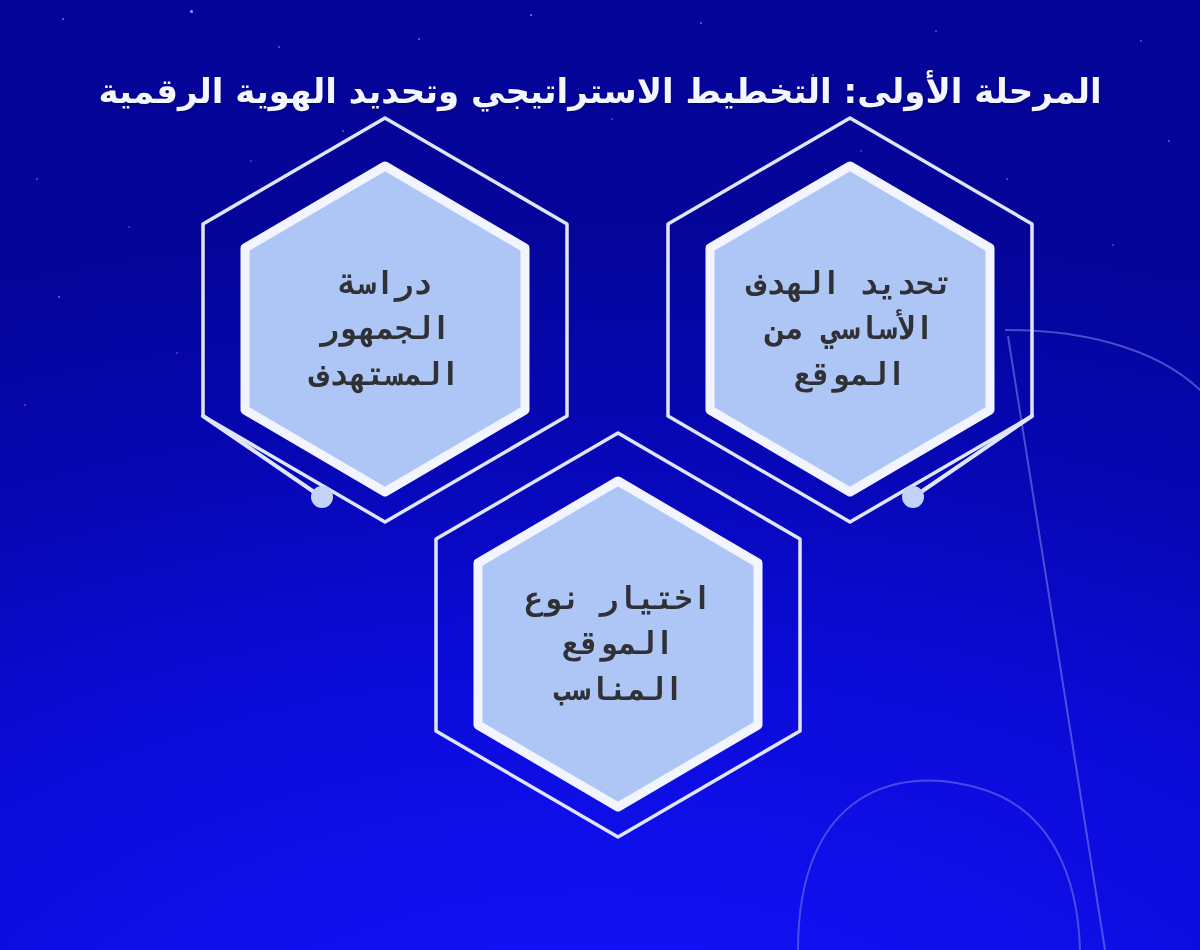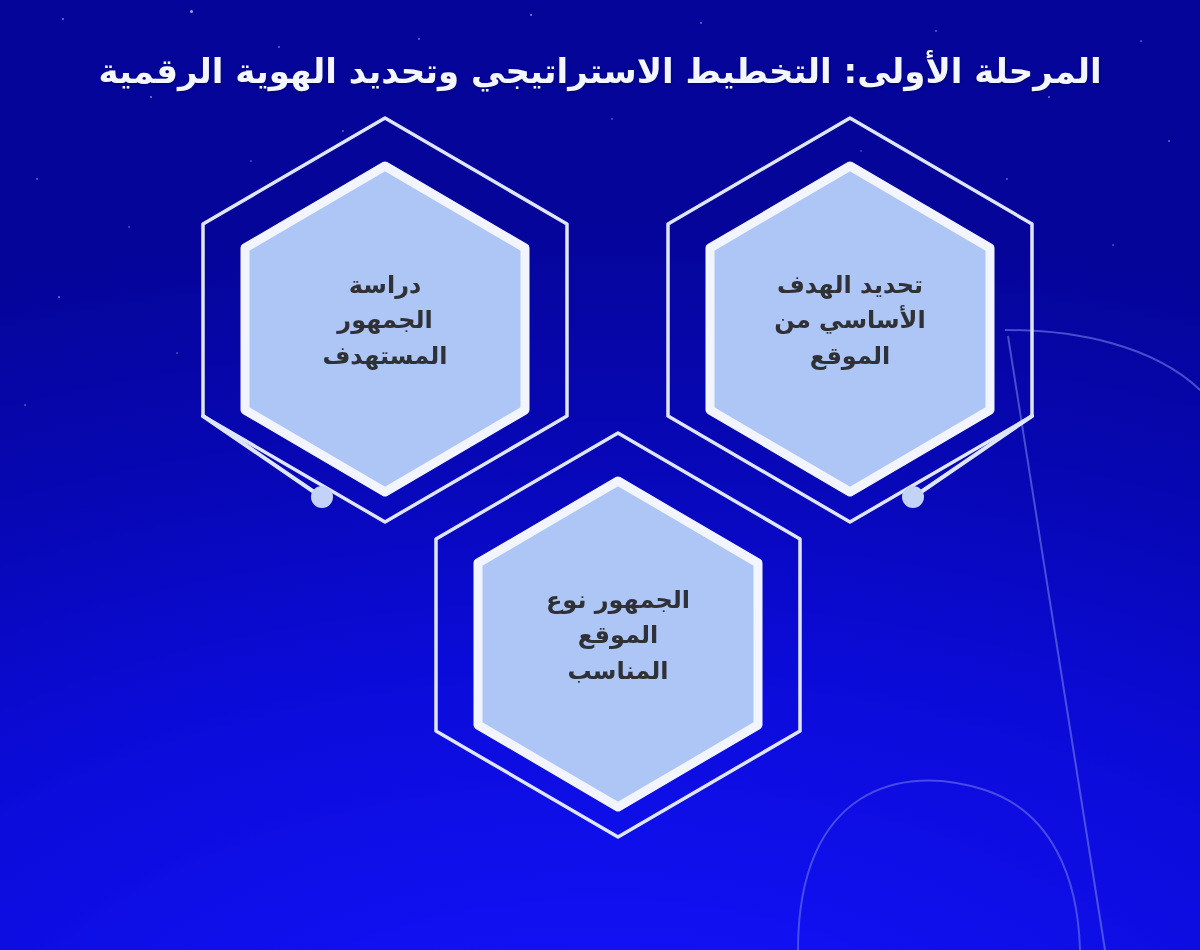--- a/index.html
+++ b/index.html
@@ -32,21 +32,21 @@
   }
   .decor-svg {
     position: absolute;
     inset: 0;
     width: 1200px;
     height: 950px;
   }
   
   .title {
     position: absolute;
-    top: 26px;
+    top: 46px;
     left: 0;
     width: 1200px;
     text-align: center;
     color: #f3f5ff;
     font-size: 34px;
     font-weight: 700;
     letter-spacing: 0px;
     line-height: 1.32;
     direction: rtl;
     padding: 0 24px;
@@ -63,35 +63,36 @@
     position: absolute;
     left: 0;
     top: 0;
     width: 400px;
     height: 420px;
     overflow: visible;
   }
   .hex-text {
     position: absolute;
     left: 0;
-    top: 1px;
+    top: 11px;
     width: 400px;
     height: 420px;
     display: flex;
     align-items: center;
     justify-content: center;
     text-align: center;
     direction: rtl;
     color: #2f3136;
-    font-size: 24px;
+    font-size: 31px;
     font-weight: 700;
     line-height: 1.46;
     padding: 0 92px;
     box-sizing: border-box;
     white-space: pre-line;
+    font-family: Liberation Mono, monospace;
   }
   #hexLeft  { left: 185px; top: 110px; }
   #hexRight { left: 650px; top: 110px; }
   #hexBot   { left: 418px; top: 425px; }
   
   .logo {
     position: absolute;
     left: 0;
     bottom: 38px;
     width: 1200px;
@@ -184,19 +185,19 @@
 الموقع</div>
   </div>
 
   <div class="hex-group" id="hexBot">
     <svg class="hex-outline" viewBox="0 0 400 420">
       <polygon points="200,8 382,114 382,306 200,412 18,306 18,114" fill="none" stroke="#dfe6fb" stroke-width="3.5" stroke-linejoin="round"></polygon>
     </svg>
     <svg class="hex-inner" viewBox="0 0 400 420">
       <polygon points="200,56 340,138 340,300 200,382 60,300 60,138" fill="#aec6f5" stroke="#f2f5ff" stroke-width="9" stroke-linejoin="round"></polygon>
     </svg>
-    <div class="hex-text">الجمهور نوع
+    <div class="hex-text">اختيار نوع
 الموقع
 المناسب</div>
   </div>
 
 
 </div>
 
 </body></html>

